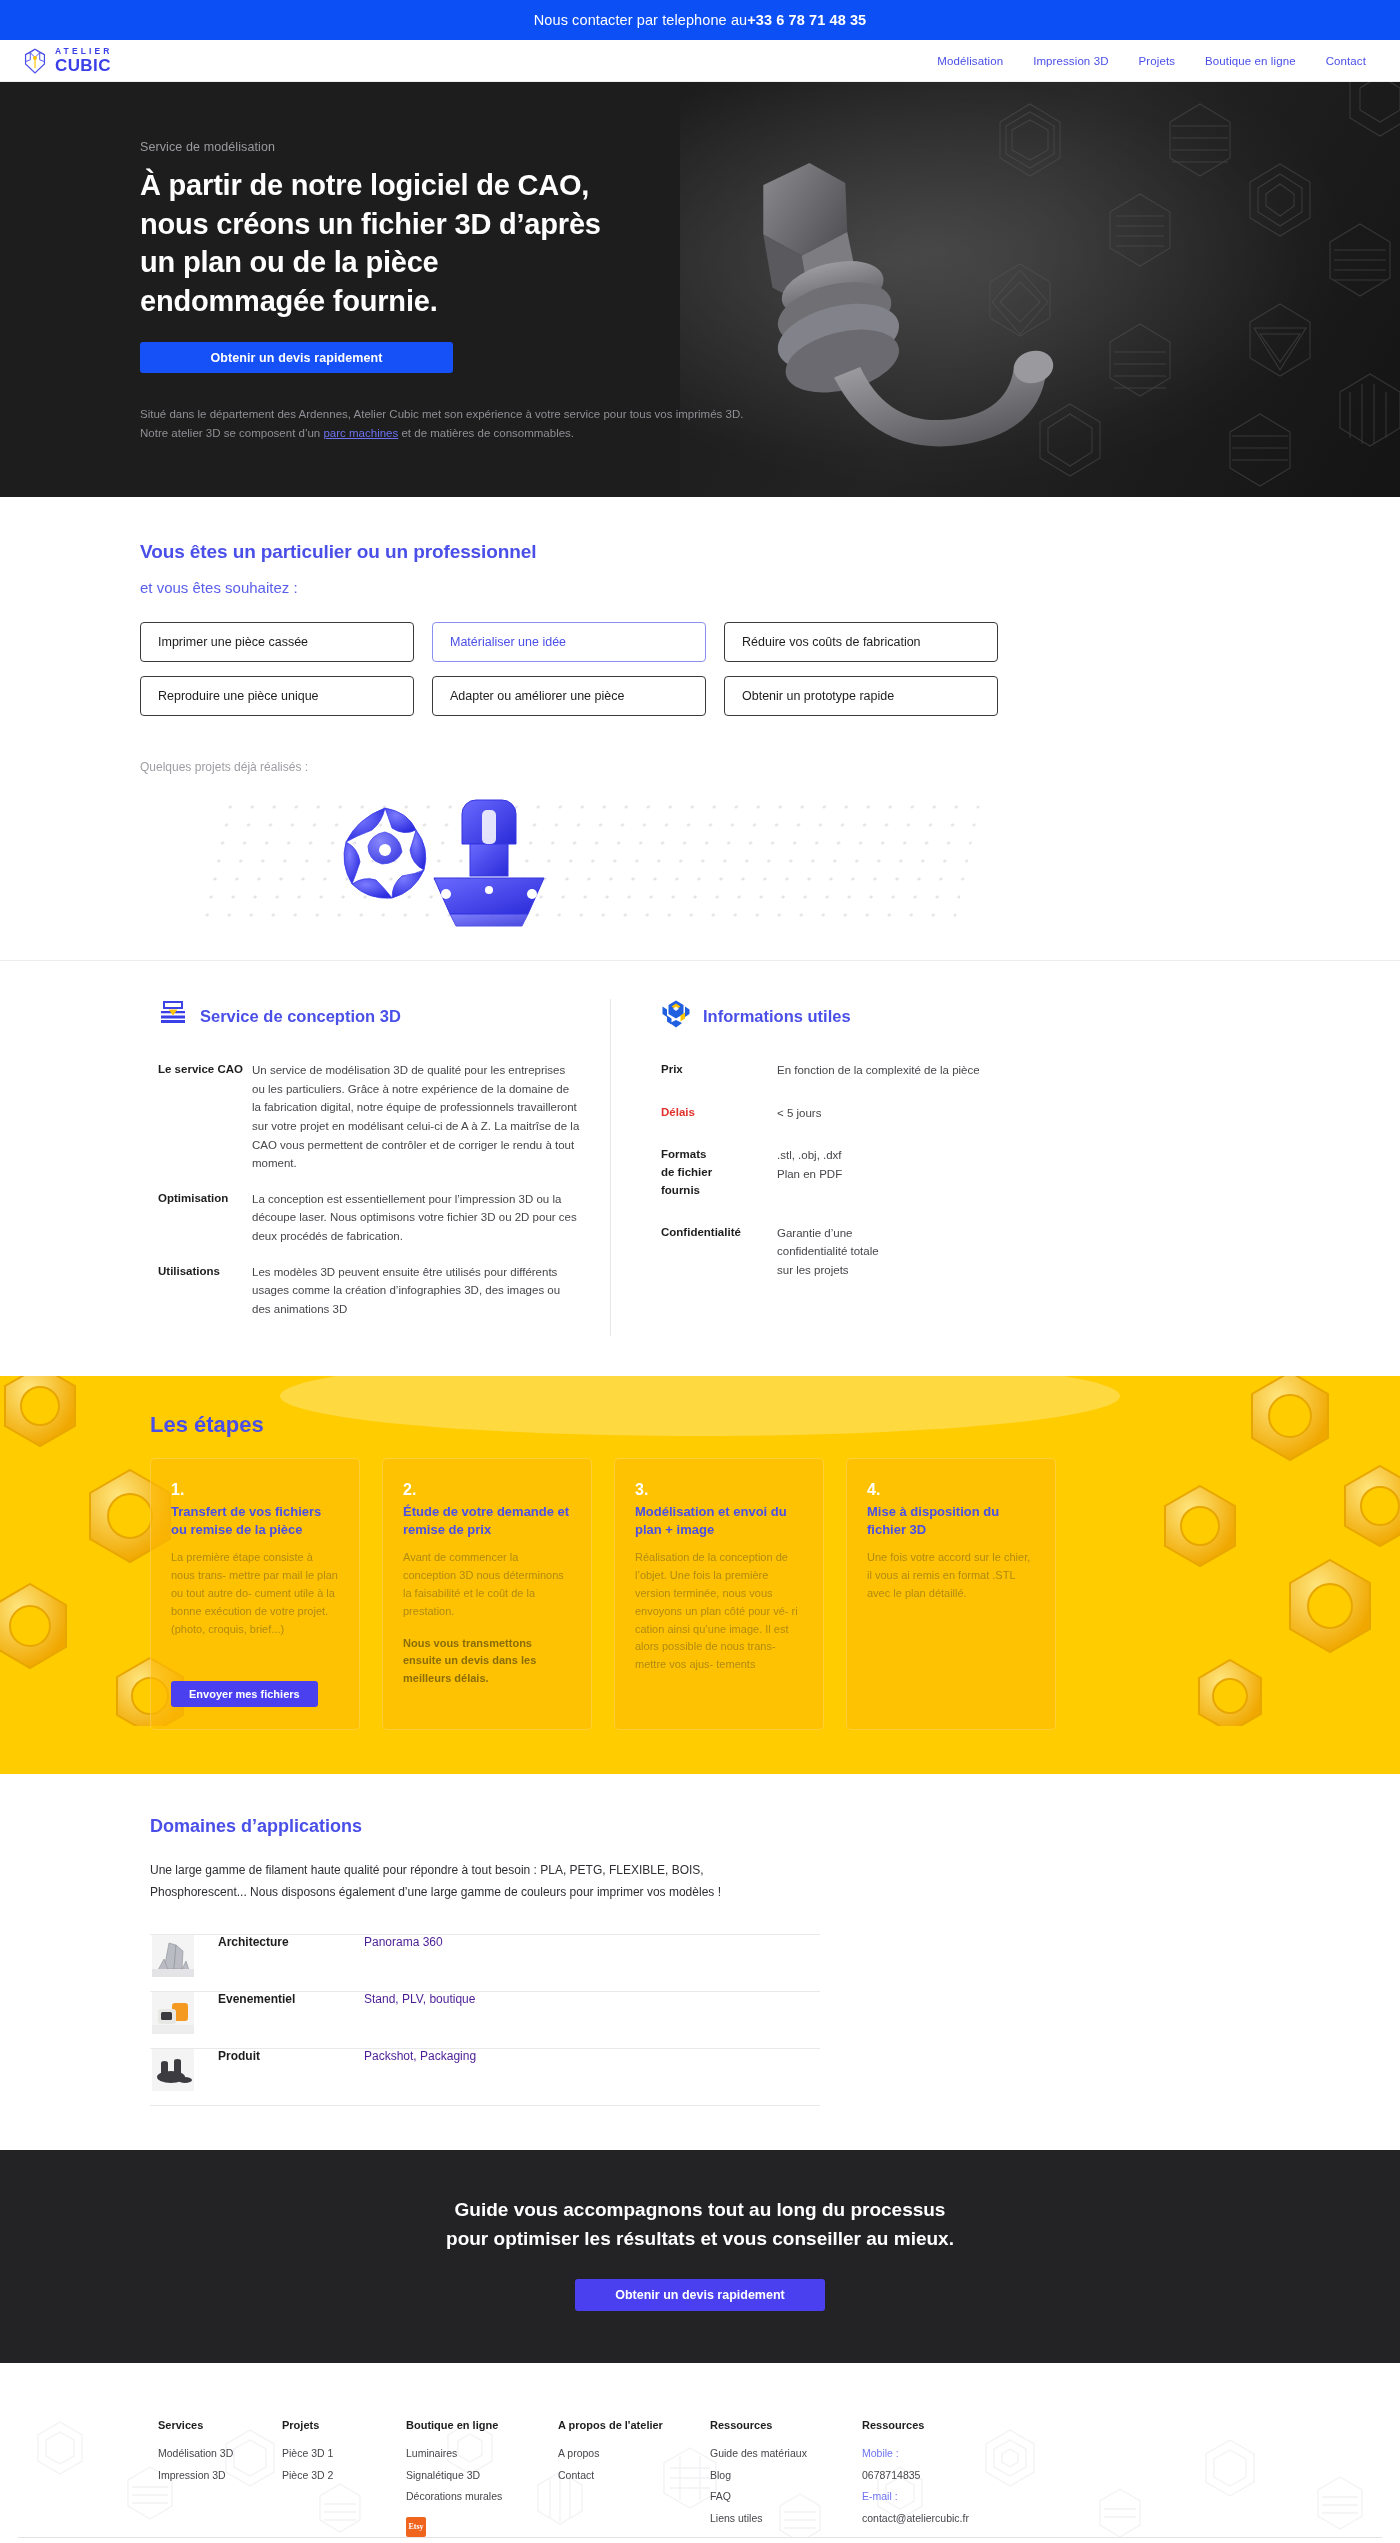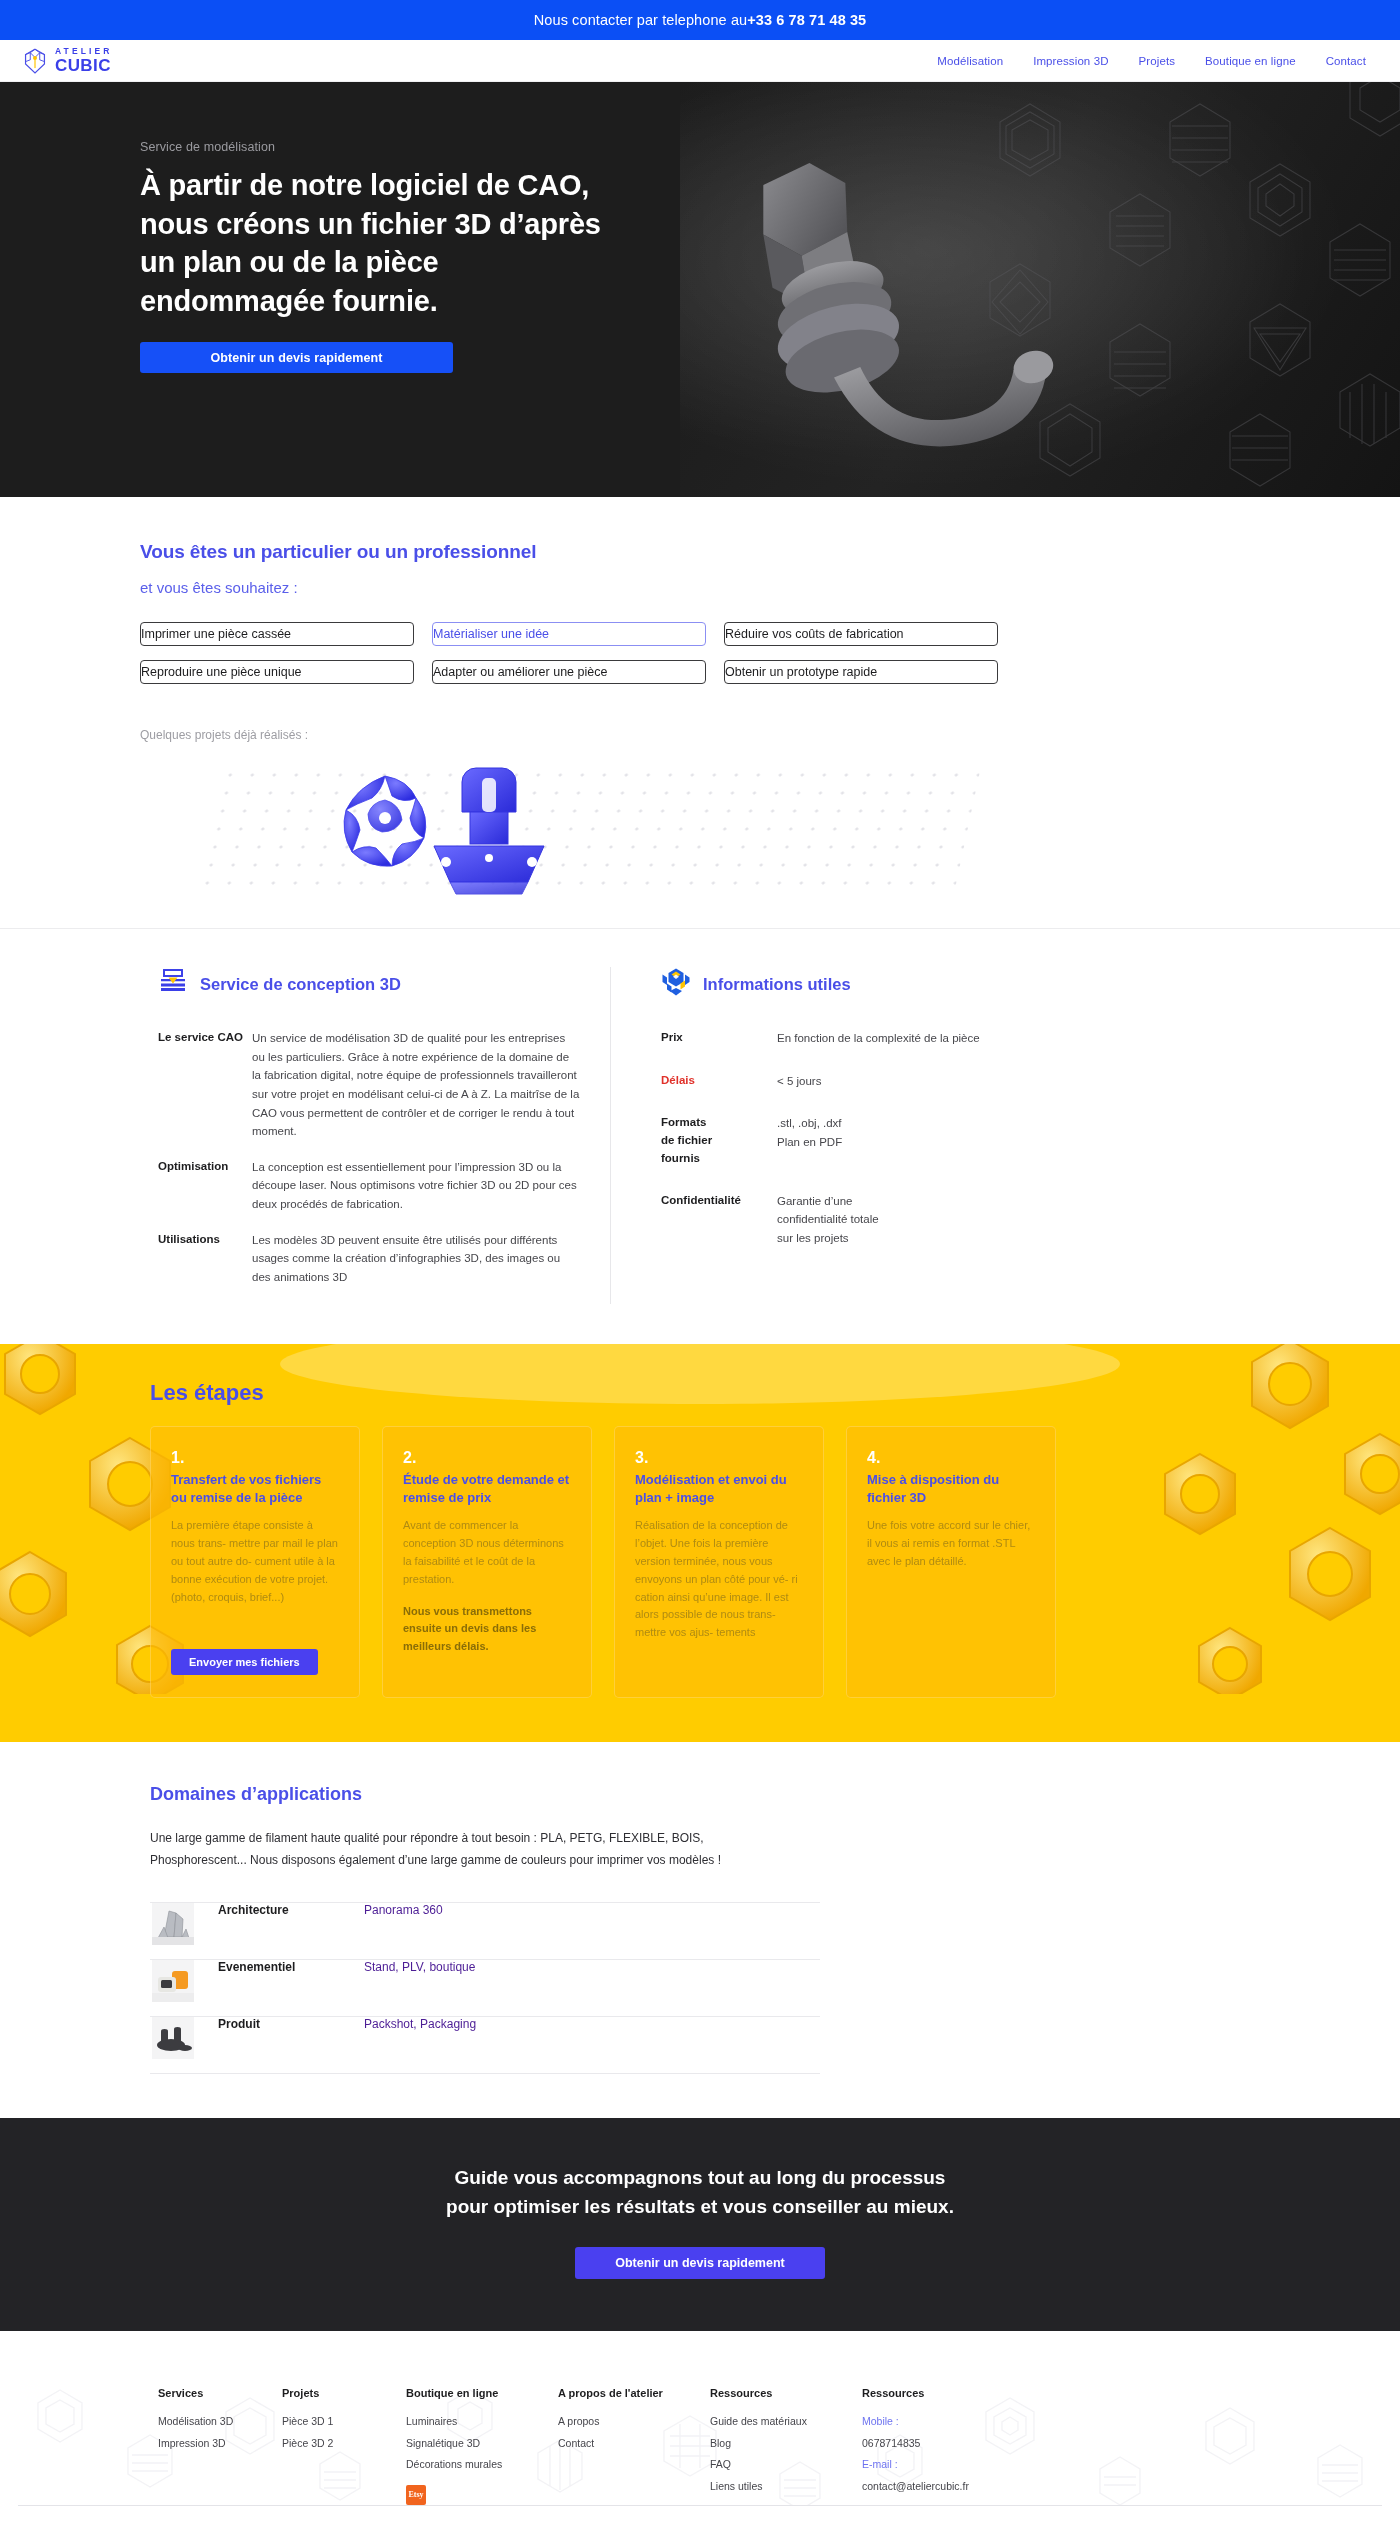--- a/index.html
+++ b/index.html
@@ -66,22 +66,22 @@
   .hero-note a{color:#6d73f0;text-decoration:underline;}
 
   
   .needs{padding:44px 0 0;}
   h2.blue{color:#4a4fe8;font-size:19px;font-weight:700;letter-spacing:-.1px;}
   .needs .sub{color:#5a5fea;font-size:15px;margin-top:16px;font-weight:400;}
   .need-grid{
     display:grid;grid-template-columns:repeat(3,274px);gap:14px 18px;margin-top:26px;
   }
   .need-chip{
-    height:24px;border:1px solid #3a3a3c;border-radius:4px;
-    display:flex;align-items:center;
+    height:40px;border:1px solid #3a3a3c;border-radius:4px;
+    display:flex;align-items:center;padding-left:17px;
     font-size:12.5px;color:#1d1d1f;background:#fff;cursor:pointer;
   }
   .need-chip.active{border-color:#8b8ff3;color:#4a4fe8;}
 
   .projects-label{color:#9d9da3;font-size:12px;margin-top:44px;}
 
   
   .models{
     position:relative;height:150px;margin-top:18px;overflow:hidden;
   }
@@ -287,20 +287,24 @@
               <polygon points="70,46 90,34 110,46 110,68 90,80 70,68"></polygon>
             </g>
           </g>
         </svg>
       </div>
     </div>
     <div class="inner hero-content">
       <div class="eyebrow">Service de modélisation</div>
       <h1 class="hero-title">À partir de notre logiciel de CAO, nous créons un  fichier 3D d’après un plan ou de la pièce endommagée fournie.</h1>
       <button class="btn-primary">Obtenir un devis rapidement</button>
+      <p class="hero-note">
+        <span>Situé dans le département des Ardennes, Atelier Cubic met son expérience à votre service pour tous vos imprimés 3D.</span><br>
+        <span>Notre atelier 3D se composent d’un </span><a href="#">parc machines</a><span> et de matières de consommables.</span>
+      </p>
     </div>
   </section>
 
   <section class="needs">
     <div class="inner">
       <h2 class="blue">Vous êtes un particulier ou un professionnel</h2>
       <div class="sub">et vous êtes souhaitez :</div>
       <div class="need-grid">
         <div class="need-chip">Imprimer une pièce cassée</div>
         <div class="need-chip active">Matérialiser une idée</div>

